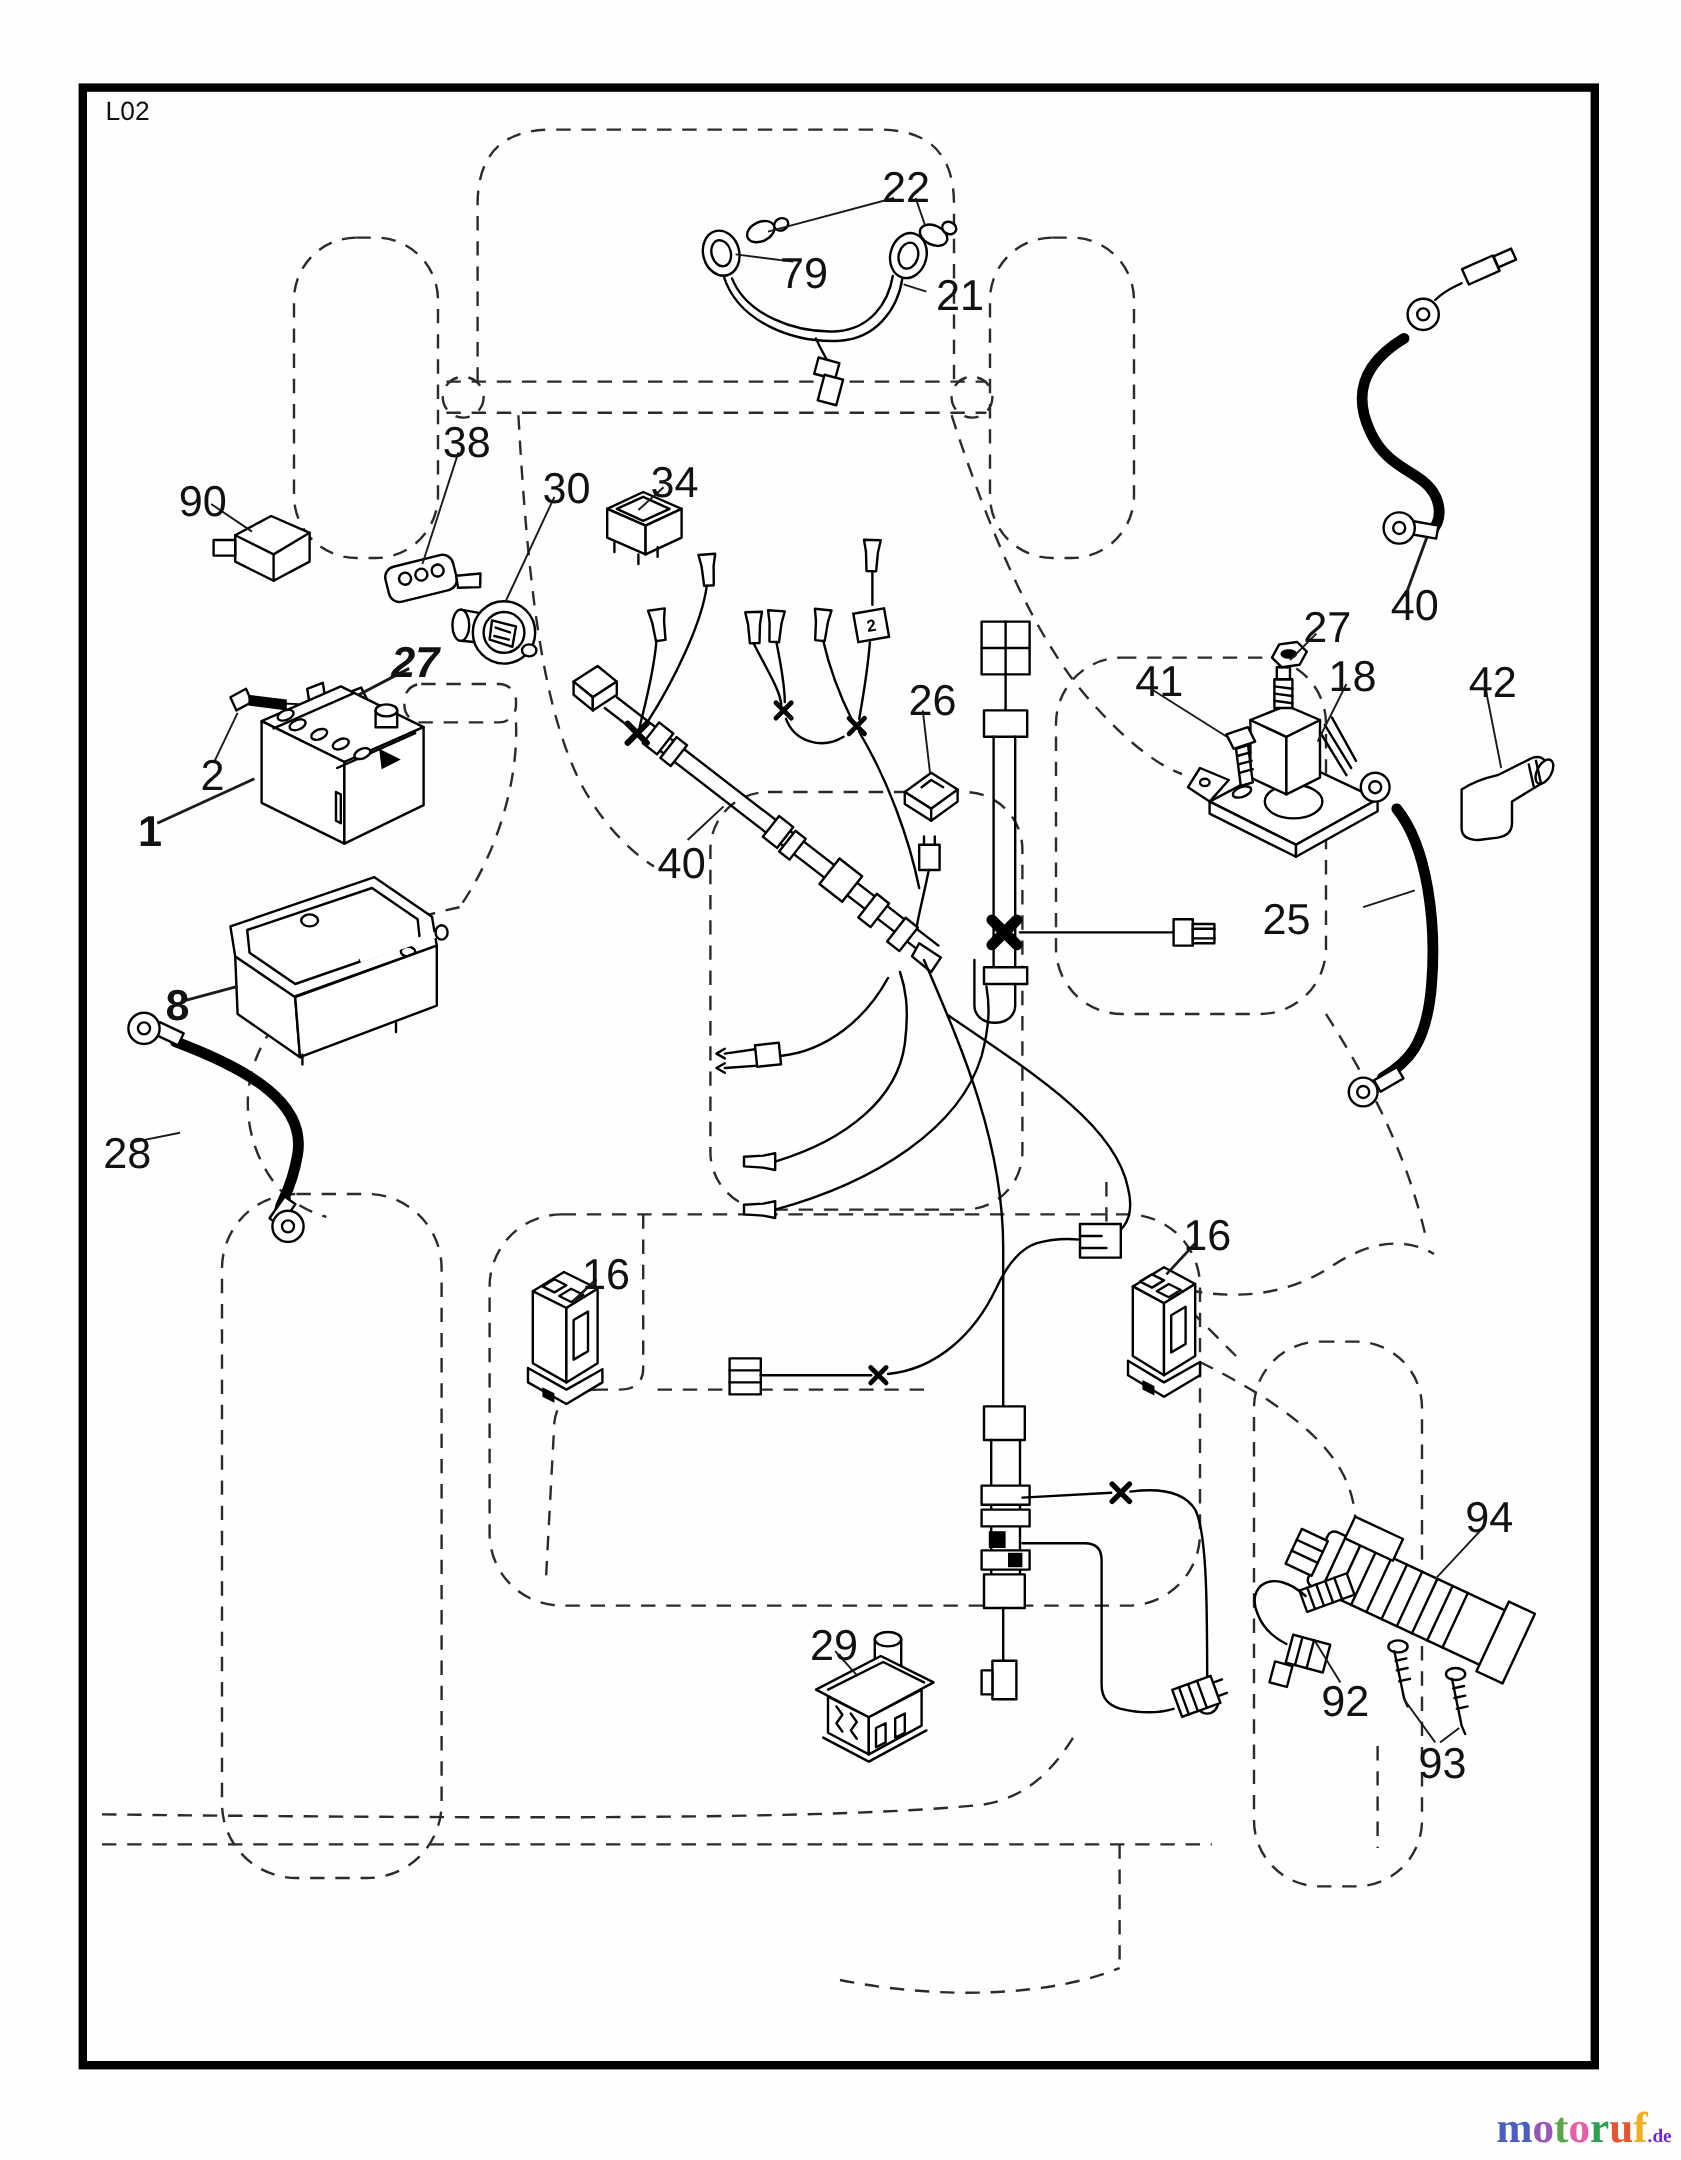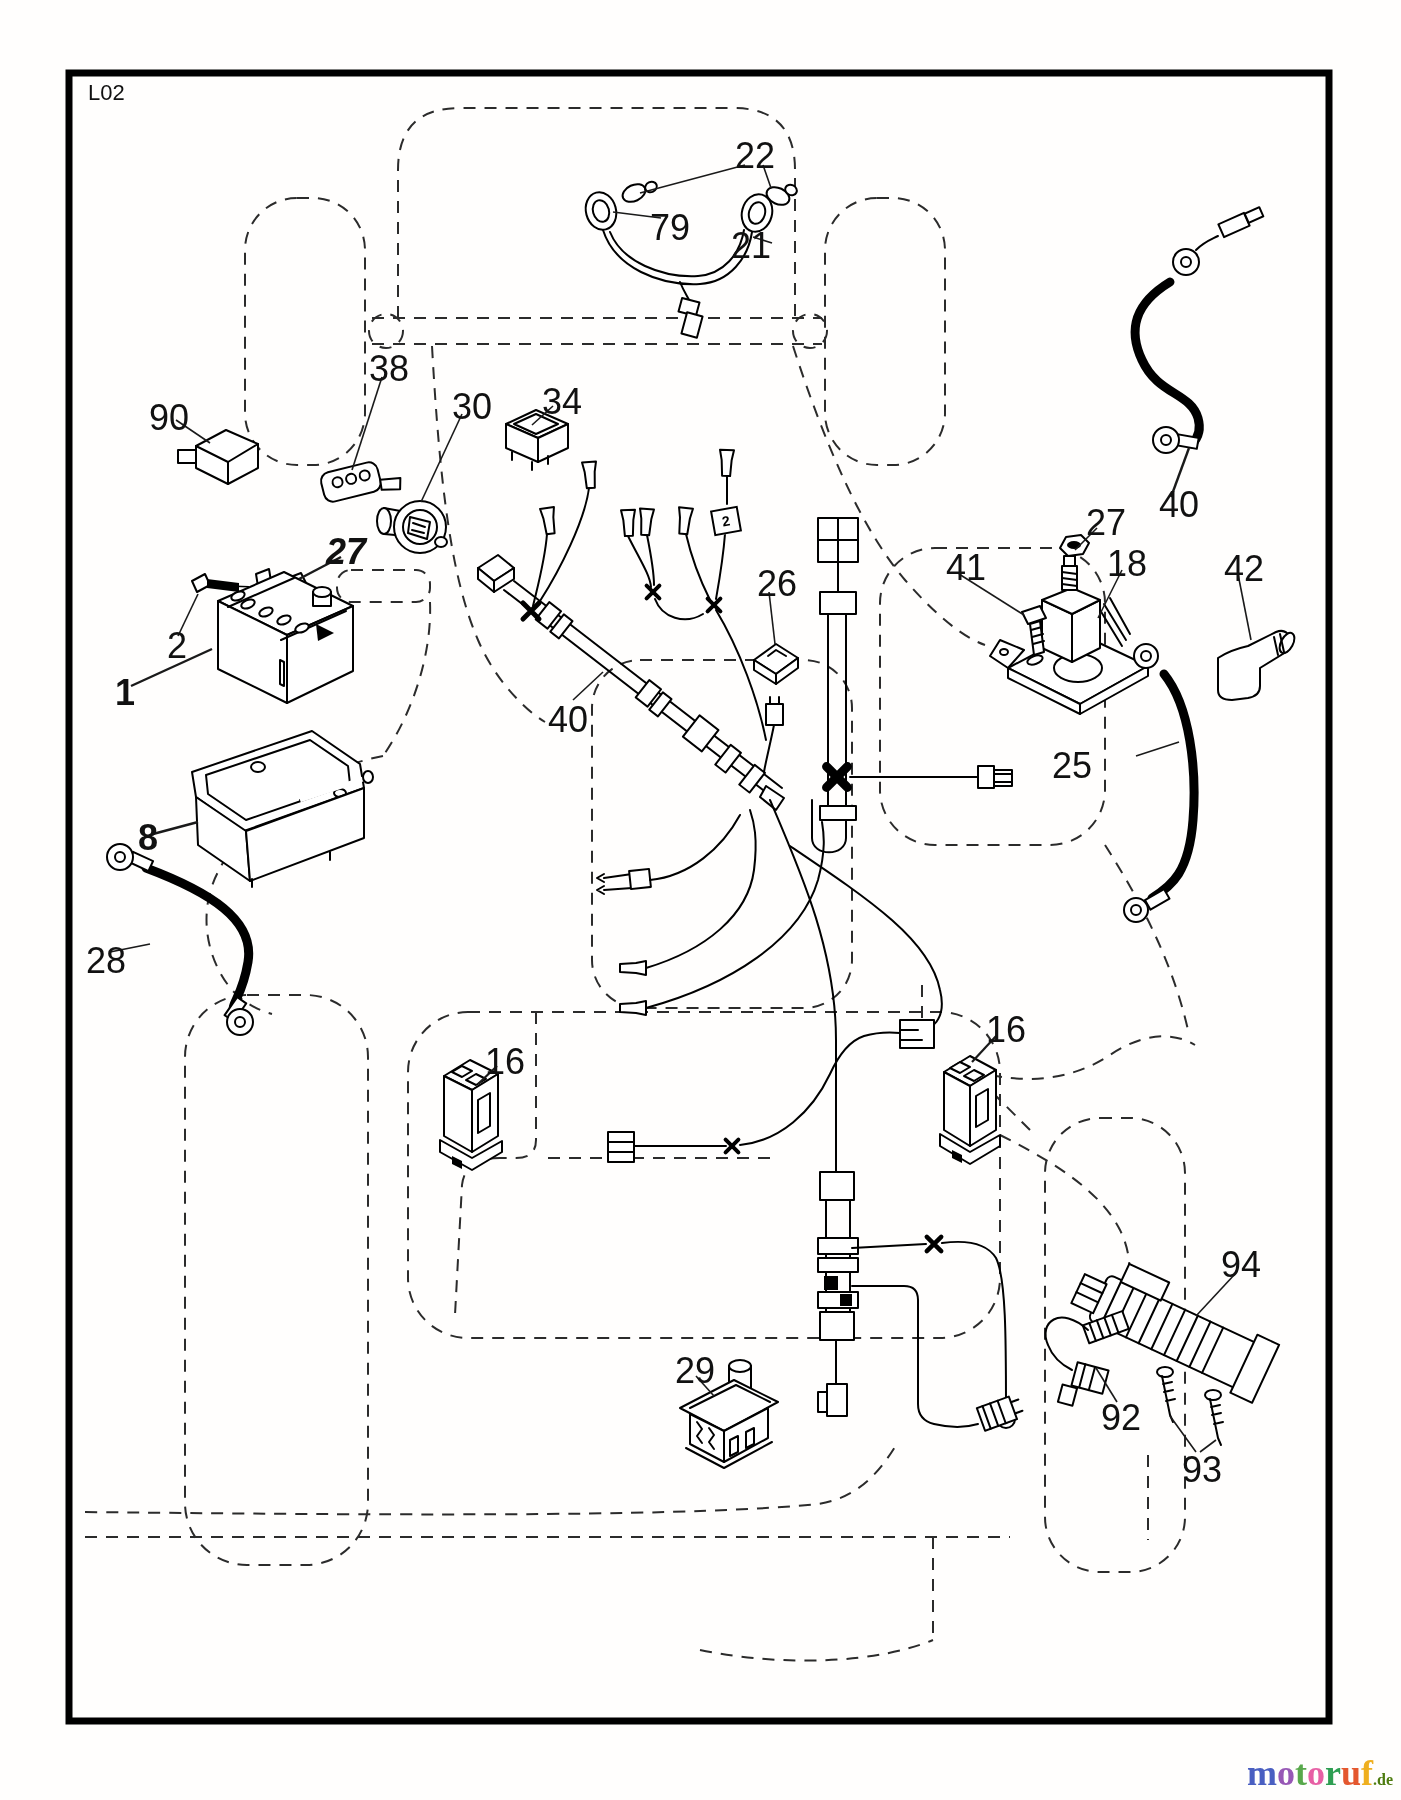--- a/index.html
+++ b/index.html
@@ -395,21 +395,21 @@
     <path d="M1235,1274 L1196,1316"></path>
     <path d="M1117,1402 L1096,1368"></path>
     <path d="M1196,1452 L1170,1416 M1200,1452 L1216,1440"></path>
   </g>
 </svg>
 
 <div class="pagecode">L02</div>
 
 <div class="plabel" style="left:735px;top:138px">22</div>
 <div class="plabel" style="left:650px;top:210px">79</div>
-<div class="plabel" style="left:731px;top:228px">21</div>
+<div class="plabel" style="left:780px;top:228px">21</div>
 <div class="plabel" style="left:369px;top:351px">38</div>
 <div class="plabel" style="left:452px;top:389px">30</div>
 <div class="plabel" style="left:542px;top:384px">34</div>
 <div class="plabel" style="left:149px;top:400px">90</div>
 <div class="plabel boldital" style="left:326px;top:534px">27</div>
 <div class="plabel" style="left:167px;top:628px">2</div>
 <div class="plabel bold" style="left:115px;top:675px">1</div>
 <div class="plabel" style="left:757px;top:566px">26</div>
 <div class="plabel" style="left:548px;top:702px">40</div>
 <div class="plabel" style="left:946px;top:550px">41</div>
@@ -423,16 +423,16 @@
 <div class="plabel" style="left:485px;top:1044px">16</div>
 <div class="plabel" style="left:986px;top:1012px">16</div>
 <div class="plabel" style="left:675px;top:1353px">29</div>
 <div class="plabel" style="left:1221px;top:1247px">94</div>
 <div class="plabel" style="left:1101px;top:1400px">92</div>
 <div class="plabel" style="left:1182px;top:1452px">93</div>
 
 <div class="wire-tag">2</div>
 
 <div class="logo">
-  <span style="color: rgb(74, 95, 193);">m</span><span style="color: rgb(151, 87, 181);">o</span><span style="color: rgb(88, 168, 75);">t</span><span style="color: rgb(231, 95, 164);">o</span><span style="color: rgb(46, 158, 82);">r</span><span style="color: rgb(228, 87, 46);">u</span><span style="color: rgb(239, 175, 31);">f</span><span class="suffix" style="color: #4d7c0f;">.de</span>
+  <span style="color: rgb(74, 95, 193);">m</span><span style="color: rgb(151, 87, 181);">o</span><span style="color: rgb(88, 168, 75);">t</span><span style="color: rgb(231, 95, 164);">o</span><span style="color: rgb(46, 158, 82);">r</span><span style="color: rgb(228, 87, 46);">u</span><span style="color: rgb(239, 175, 31);">f</span><span class="suffix" style="color: #6d28d9;">.de</span>
 </div>
 
 </div>
 
 </body></html>

